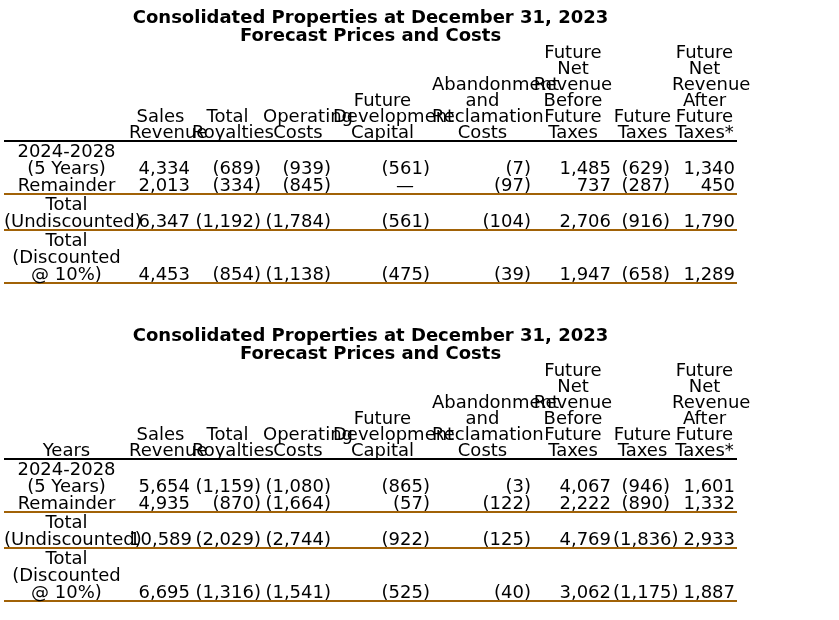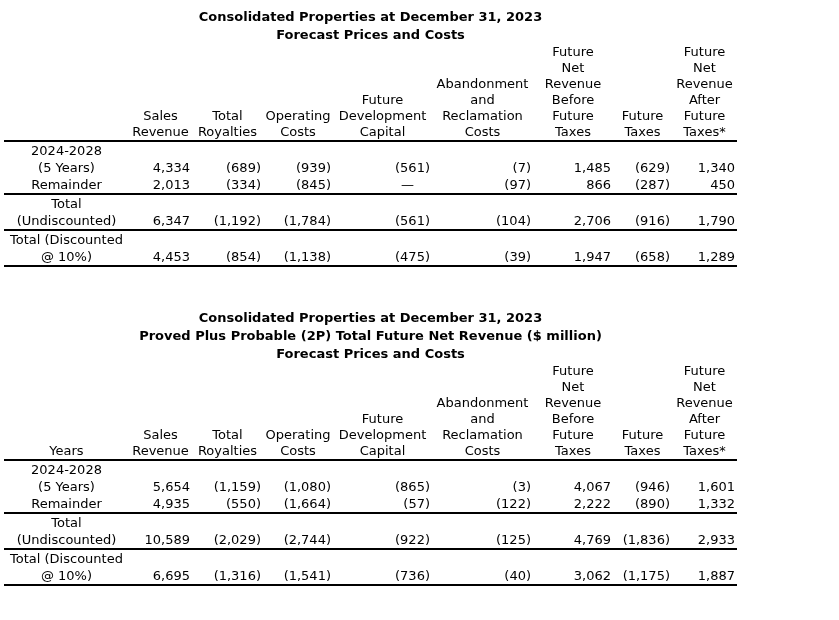--- a/index.html
+++ b/index.html
@@ -3,21 +3,21 @@
 <meta charset="utf-8">
 <style>
   html, body { margin: 0; padding: 0; }
   .page {
     width: 839px;
     height: 620px;
     box-sizing: border-box;
     background: #ffffff;
     color: #000000;
     font-family: "DejaVu Sans", "Liberation Sans", sans-serif;
-    font-size: 13px;
+    font-size: 18px;
     padding: 8px 0 0 4px;
     overflow: hidden;
   }
   .stmt { width: 733px; }
   .stmt + .stmt { margin-top: 42px; }
   .titles div {
     text-align: center;
     font-weight: bold;
     line-height: 18px;
     white-space: nowrap;
@@ -41,21 +41,21 @@
     text-align: right;
     vertical-align: bottom;
     white-space: pre-line;
     line-height: 17px;
     padding: 0 2px 0 0;
   }
   table.fin tbody td.lbl {
     text-align: center;
     padding: 0;
   }
-  table.fin tbody tr.rule td { border-bottom: 2px solid #000000; }
+  table.fin tbody tr.rule td { border-bottom: 2px solid #a16207; }
   table.fin tbody td.dash-cell { padding-right: 18px; }
 </style>
 </head>
 <body>
 
 <div class="page">
 
   <section class="stmt">
     <header class="titles">
       <div>Consolidated Properties at December 31, 2023</div>
@@ -118,21 +118,21 @@
             <td>(629)</td>
             <td>1,340</td>
           </tr>
           <tr class="rule">
             <td class="lbl">Remainder</td>
             <td>2,013</td>
             <td>(334)</td>
             <td>(845)</td>
             <td class="dash-cell">—</td>
             <td>(97)</td>
-            <td>866</td>
+            <td>737</td>
             <td>(287)</td>
             <td>450</td>
           </tr>
           <tr class="rule">
             <td class="lbl">Total
 (Undiscounted)</td>
             <td>6,347</td>
             <td>(1,192)</td>
             <td>(1,784)</td>
             <td>(561)</td>
@@ -153,21 +153,20 @@
             <td>(658)</td>
             <td>1,289</td>
           </tr>
         </tbody>
       </table>
   </section>
 
   <section class="stmt">
     <header class="titles">
       <div>Consolidated Properties at December 31, 2023</div>
-      <div>Proved Plus Probable (2P) Total Future Net Revenue ($ million)</div>
       <div>Forecast Prices and Costs</div>
     </header>
     <table class="fin">
         <colgroup>
           <col style="width: 125px;">
           <col style="width: 63px;">
           <col style="width: 71px;">
           <col style="width: 70px;">
           <col style="width: 99px;">
           <col style="width: 101px;">
@@ -216,21 +215,21 @@
             <td>(1,080)</td>
             <td>(865)</td>
             <td>(3)</td>
             <td>4,067</td>
             <td>(946)</td>
             <td>1,601</td>
           </tr>
           <tr class="rule">
             <td class="lbl">Remainder</td>
             <td>4,935</td>
-            <td>(550)</td>
+            <td>(870)</td>
             <td>(1,664)</td>
             <td>(57)</td>
             <td>(122)</td>
             <td>2,222</td>
             <td>(890)</td>
             <td>1,332</td>
           </tr>
           <tr class="rule">
             <td class="lbl">Total
 (Undiscounted)</td>
@@ -242,21 +241,21 @@
             <td>4,769</td>
             <td>(1,836)</td>
             <td>2,933</td>
           </tr>
           <tr class="rule">
             <td class="lbl">Total (Discounted
 @ 10%)</td>
             <td>6,695</td>
             <td>(1,316)</td>
             <td>(1,541)</td>
-            <td>(736)</td>
+            <td>(525)</td>
             <td>(40)</td>
             <td>3,062</td>
             <td>(1,175)</td>
             <td>1,887</td>
           </tr>
         </tbody>
       </table>
   </section>
 
 </div>

